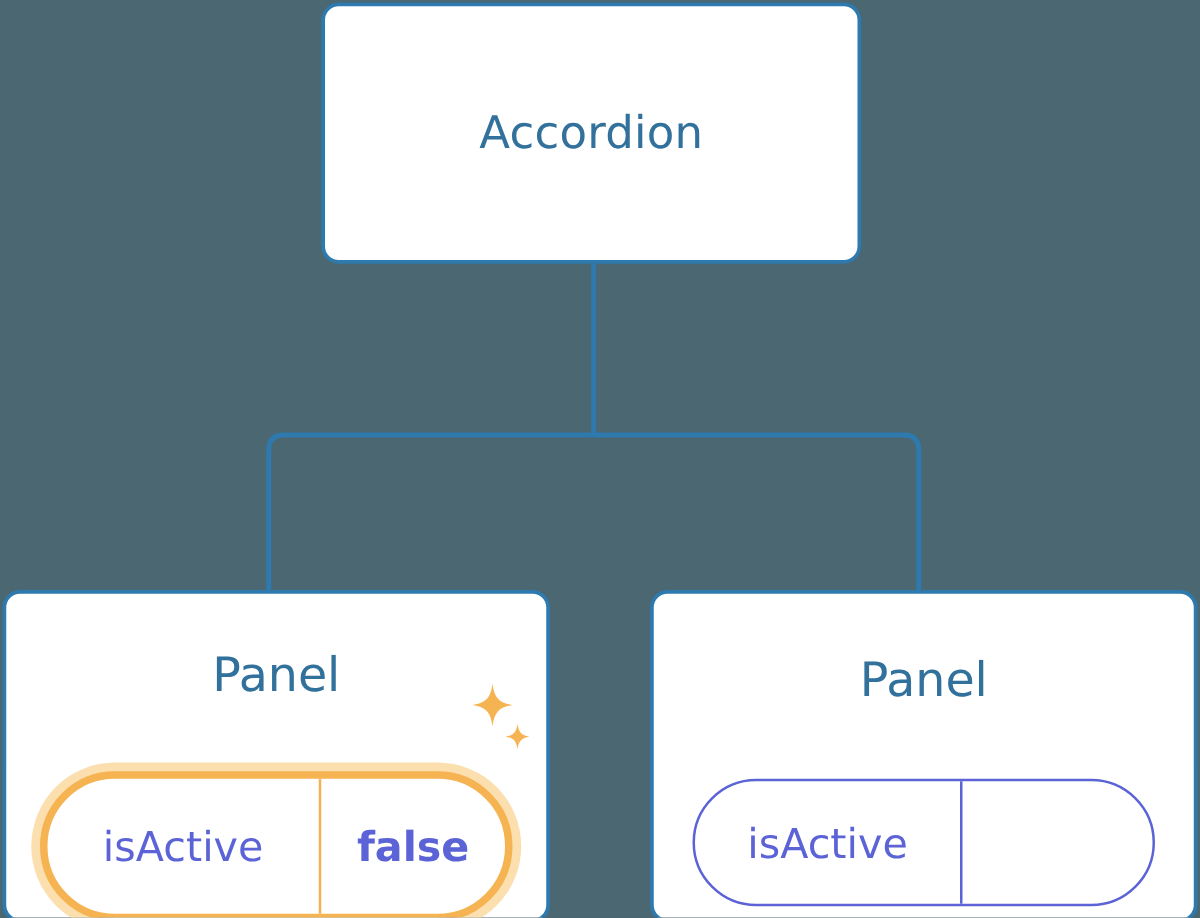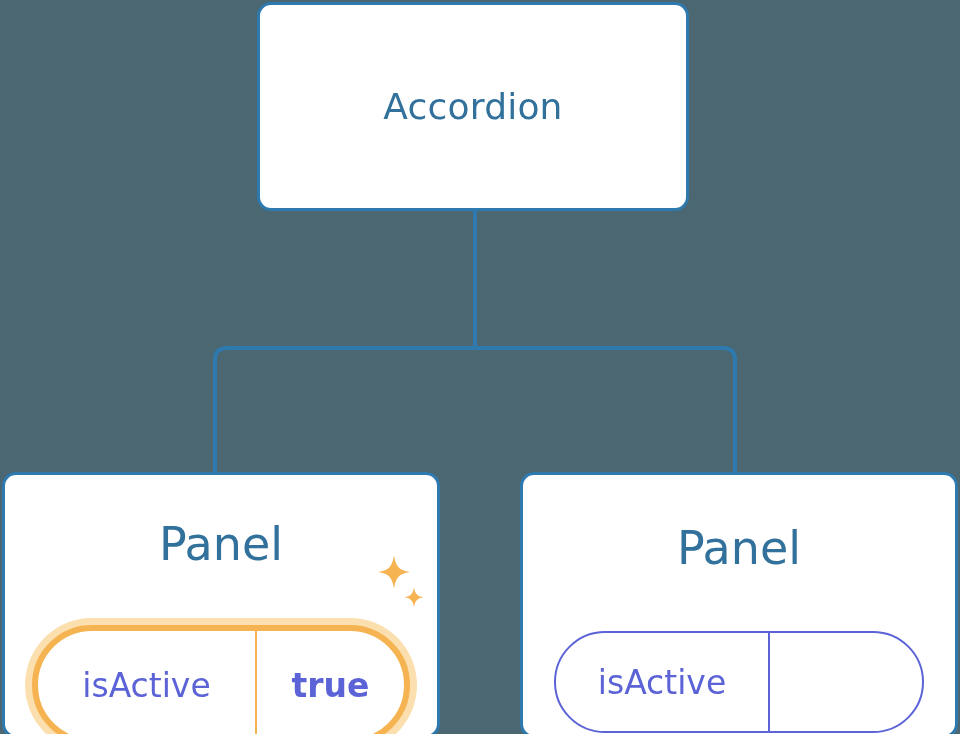--- a/index.html
+++ b/index.html
@@ -66,21 +66,21 @@
     left: 2px;
     top: 472px;
     width: 438px;
   }
   #panel-right {
     left: 520px;
     top: 472px;
     width: 438px;
   }
   .panel-node .node-title {
-    font-size: 46px;
+    font-size: 38px;
     color: #31719b;
     line-height: 1;
   }
   #panel-left .node-title { margin-top: 46px; }
   #panel-right .node-title { margin-top: 50px; }
 
   
   .pill-wrap {
     position: relative;
     display: flex;
@@ -171,21 +171,21 @@
   <div class="node" id="root-node">
     <div class="node-title">Accordion</div>
   </div>
 
   <div class="node panel-node" id="panel-left">
     <div class="node-title">Panel</div>
 
     <div class="pill-wrap">
       <div class="pill highlight">
         <div class="pill-key">isActive</div>
-        <div class="pill-val">true</div>
+        <div class="pill-val">false</div>
       </div>
 
       <svg class="sparkles" viewBox="0 0 60 70" fill="#f6b352">
         <path d="M26 4 C27.6 15.6 31.2 19.2 42 21 C31.2 22.8 27.6 26.4 26 38
                  C24.4 26.4 20.8 22.8 10 21 C20.8 19.2 24.4 15.6 26 4 Z"></path>
         <path d="M46 36 C47 43 49.2 45.2 55.5 46.3 C49.2 47.4 47 49.6 46 56.5
                  C45 49.6 42.8 47.4 36.5 46.3 C42.8 45.2 45 43 46 36 Z"></path>
       </svg>
     </div>
   </div>

